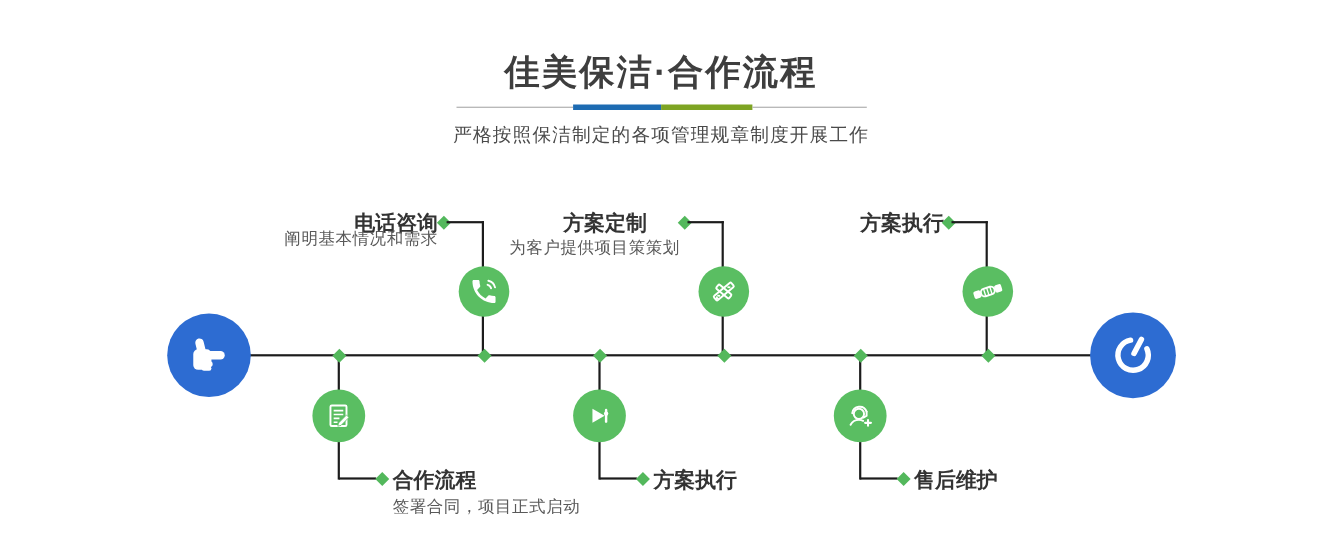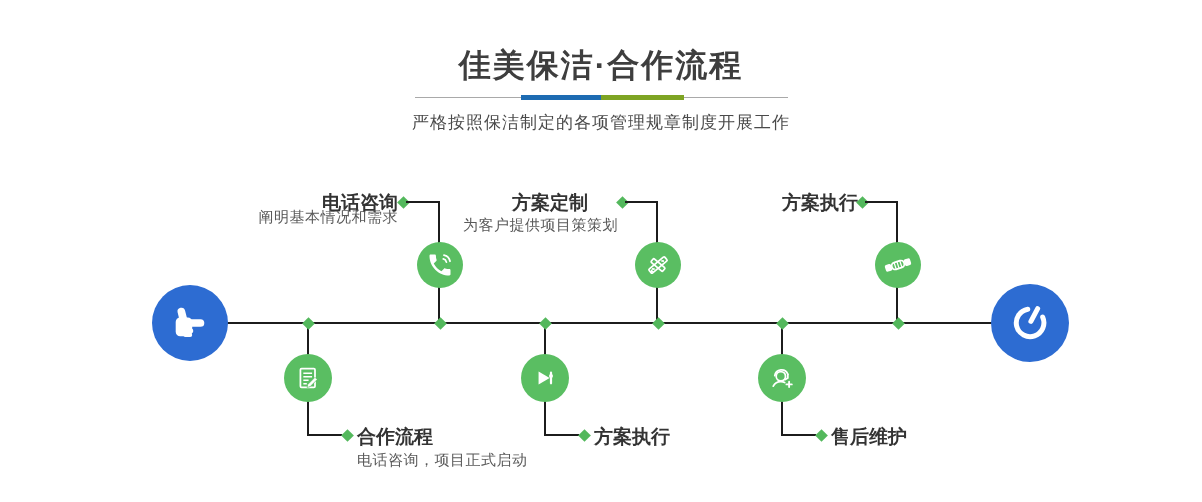--- a/index.html
+++ b/index.html
@@ -63,21 +63,21 @@
 
   <div class="st-title ra" style="right:344px;top:190px;">方案执行</div>
   <div class="diamond" style="left:857.5px;top:197.5px;"></div>
   <div class="hline" style="left:865px;top:201px;width:33px;"></div>
   <div class="vline" style="left:896px;top:201px;height:122px;"></div>
 
   <div class="vline" style="left:307px;top:322px;height:114px;"></div>
   <div class="hline" style="left:308px;top:434px;width:34px;"></div>
   <div class="diamond" style="left:342.5px;top:430.5px;"></div>
   <div class="st-title" style="left:357px;top:424px;">合作流程</div>
-  <div class="st-desc" style="left:357px;top:451px;">电话咨询，项目正式启动</div>
+  <div class="st-desc" style="left:357px;top:451px;">签署合同，项目正式启动</div>
 
   <div class="vline" style="left:544px;top:322px;height:114px;"></div>
   <div class="hline" style="left:545px;top:434px;width:34px;"></div>
   <div class="diamond" style="left:579.5px;top:430.5px;"></div>
   <div class="st-title" style="left:594px;top:424px;">方案执行</div>
 
   <div class="vline" style="left:781px;top:322px;height:114px;"></div>
   <div class="hline" style="left:782px;top:434px;width:34px;"></div>
   <div class="diamond" style="left:816.5px;top:430.5px;"></div>
   <div class="st-title" style="left:831px;top:424px;">售后维护</div>

